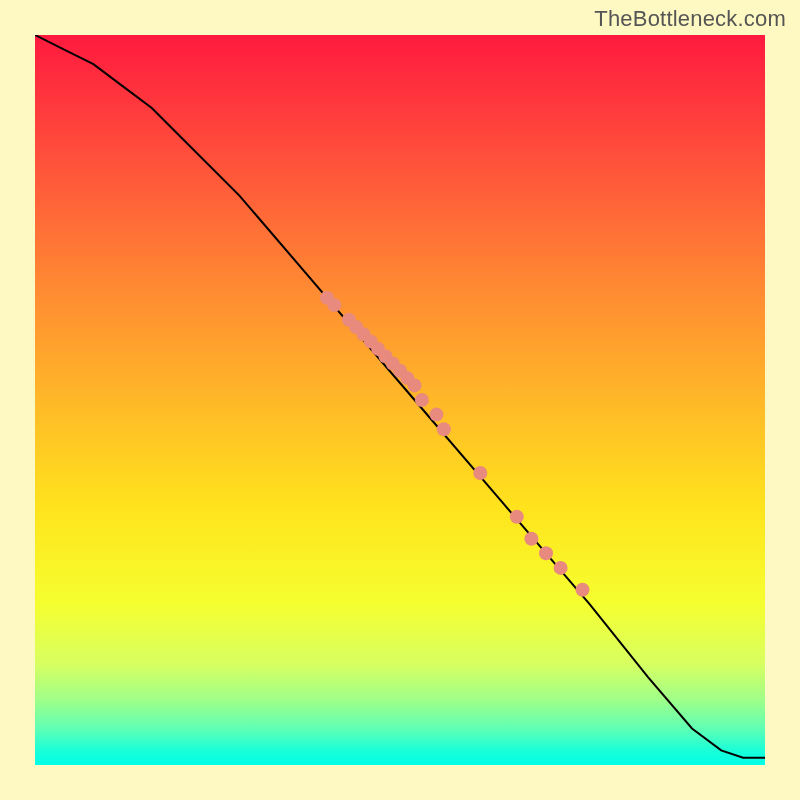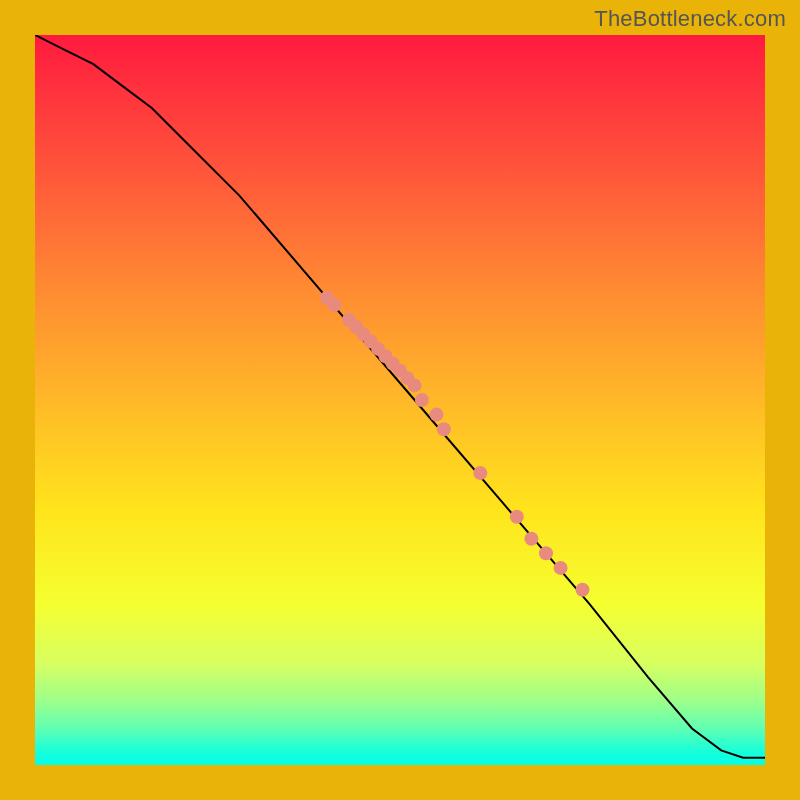--- a/index.html
+++ b/index.html
@@ -10,21 +10,21 @@
     background: #000;
     overflow: hidden;
     font-family: Arial, Helvetica, sans-serif;
   }
   .frame {
     position: absolute;
     left: 0;
     top: 0;
     width: 800px;
     height: 800px;
-    background: #eab308;
+    background: #fef9c3;
   }
   .plot-area {
     position: absolute;
     left: 35px;
     top: 35px;
     width: 730px;
     height: 730px;
     overflow: hidden;
   }
   .gradient {

